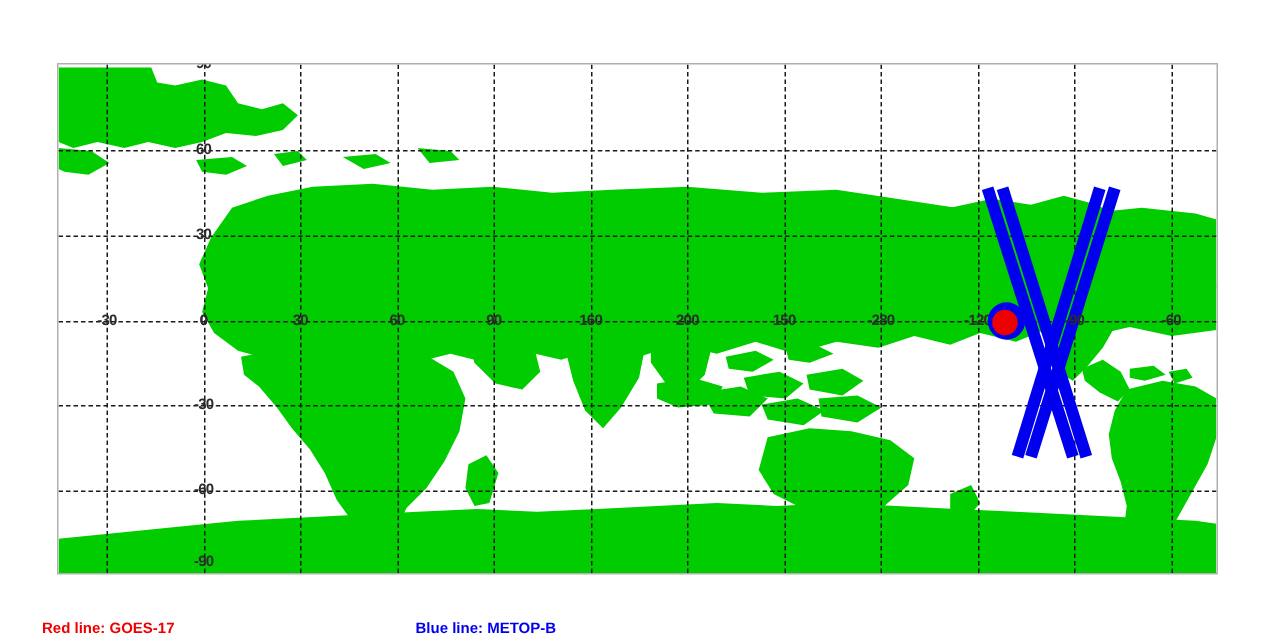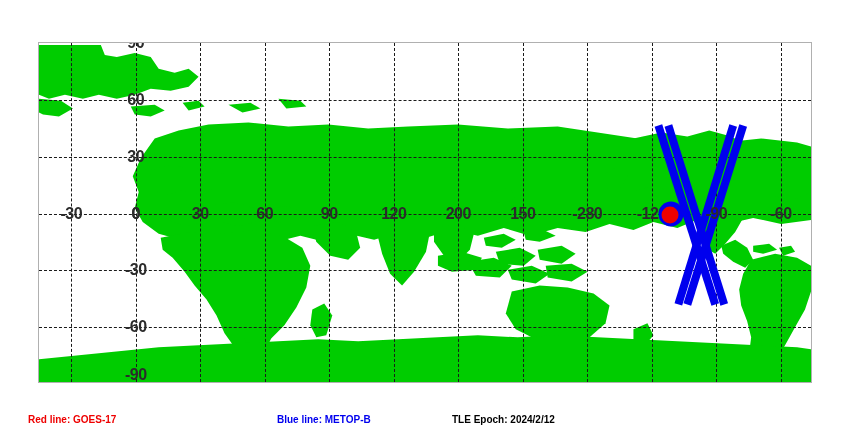--- a/index.html
+++ b/index.html
@@ -50,21 +50,21 @@
     left: 0;
     right: 0;
     height: 0;
     border-top: 1px dashed #1a1a1a;
   }
 
   
   .axis-label {
     position: absolute;
     font-family: "Liberation Sans", sans-serif;
-    font-size: 16px;
+    font-size: 10px;
     font-weight: bold;
     color: #2b2b2b;
     white-space: nowrap;
     letter-spacing: -0.5px;
     pointer-events: none;
   }
   .lon-label { transform: translate(-50%, -50%); }
   .lat-label { transform: translate(-50%, -50%); }
 
   
@@ -231,21 +231,21 @@
       <line x1="696" y1="83" x2="641" y2="263"></line>
       <line x1="706" y1="83" x2="650" y2="263"></line>
     </g>
   </svg>
 
   <div class="axis-label lon-label" style="left:32.25px;  top:170.5px">-30</div>
   <div class="axis-label lon-label" style="left:96.75px;  top:170.5px">0</div>
   <div class="axis-label lon-label" style="left:161.25px; top:170.5px">30</div>
   <div class="axis-label lon-label" style="left:225.75px; top:170.5px">60</div>
   <div class="axis-label lon-label" style="left:290.25px; top:170.5px">90</div>
-  <div class="axis-label lon-label" style="left:354.75px; top:170.5px">120</div>
+  <div class="axis-label lon-label" style="left:354.75px; top:170.5px">160</div>
   <div class="axis-label lon-label" style="left:419.25px; top:170.5px">200</div>
   <div class="axis-label lon-label" style="left:483.75px; top:170.5px">150</div>
   <div class="axis-label lon-label" style="left:548.25px; top:170.5px">-280</div>
   <div class="axis-label lon-label" style="left:612.75px; top:170.5px">-120</div>
   <div class="axis-label lon-label" style="left:677.25px; top:170.5px; z-index:6">-90</div>
   <div class="axis-label lon-label" style="left:741.75px; top:170.5px">-60</div>
 
   <div class="axis-label lat-label" style="left:96.75px; top:0px">90</div>
   <div class="axis-label lat-label" style="left:96.75px; top:56.8px">60</div>
   <div class="axis-label lat-label" style="left:96.75px; top:113.7px">30</div>
@@ -255,14 +255,13 @@
   <div class="axis-label lat-label" style="left:96.75px; top:332px">-90</div>
 
   <div class="sat-marker" id="marker-metop-b" style="left:632px; top:170.5px; z-index:4"></div>
   <div class="sat-marker" id="marker-goes-17" style="left:631px; top:172px; z-index:5"></div>
 
 </div>
 
 <div id="legend-bar">
   <span class="legend-entry" id="legend-red">Red line: GOES-17</span>
   <span class="legend-entry" id="legend-blue">Blue line: METOP-B</span>
-  <span class="legend-entry" id="legend-epoch">TLE Epoch: 2024/2/12</span>
 </div>
 
 </body></html>

